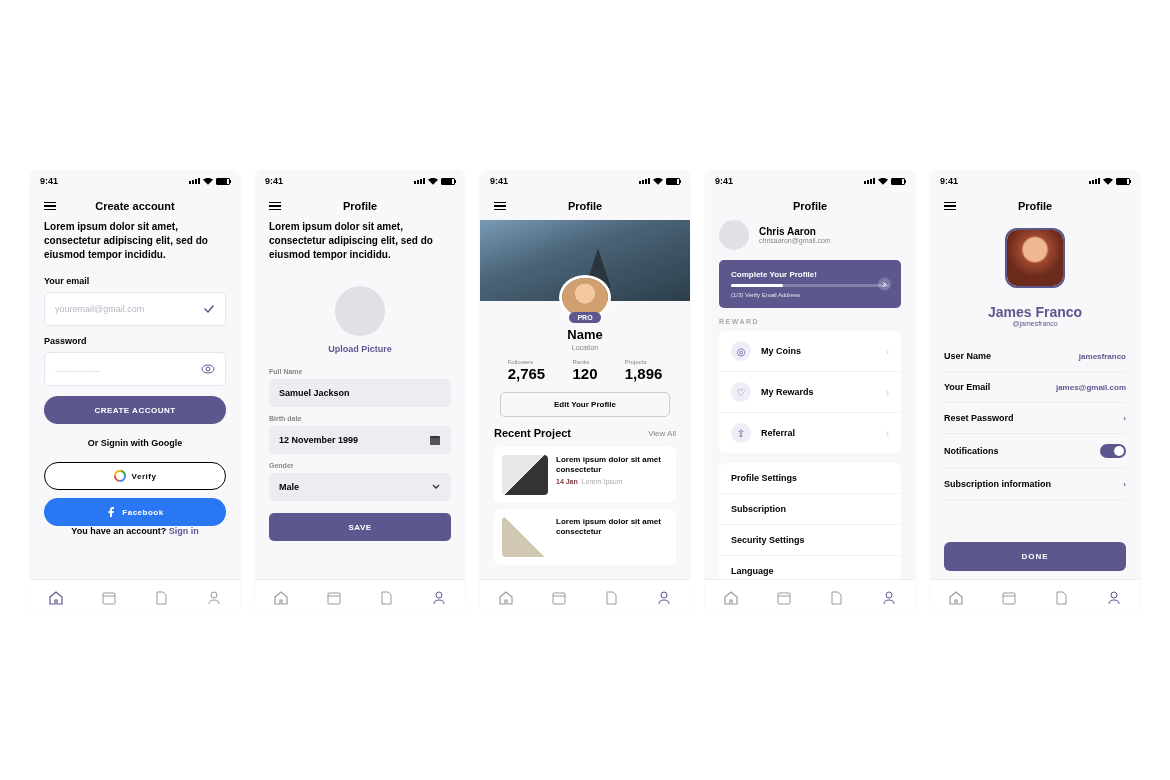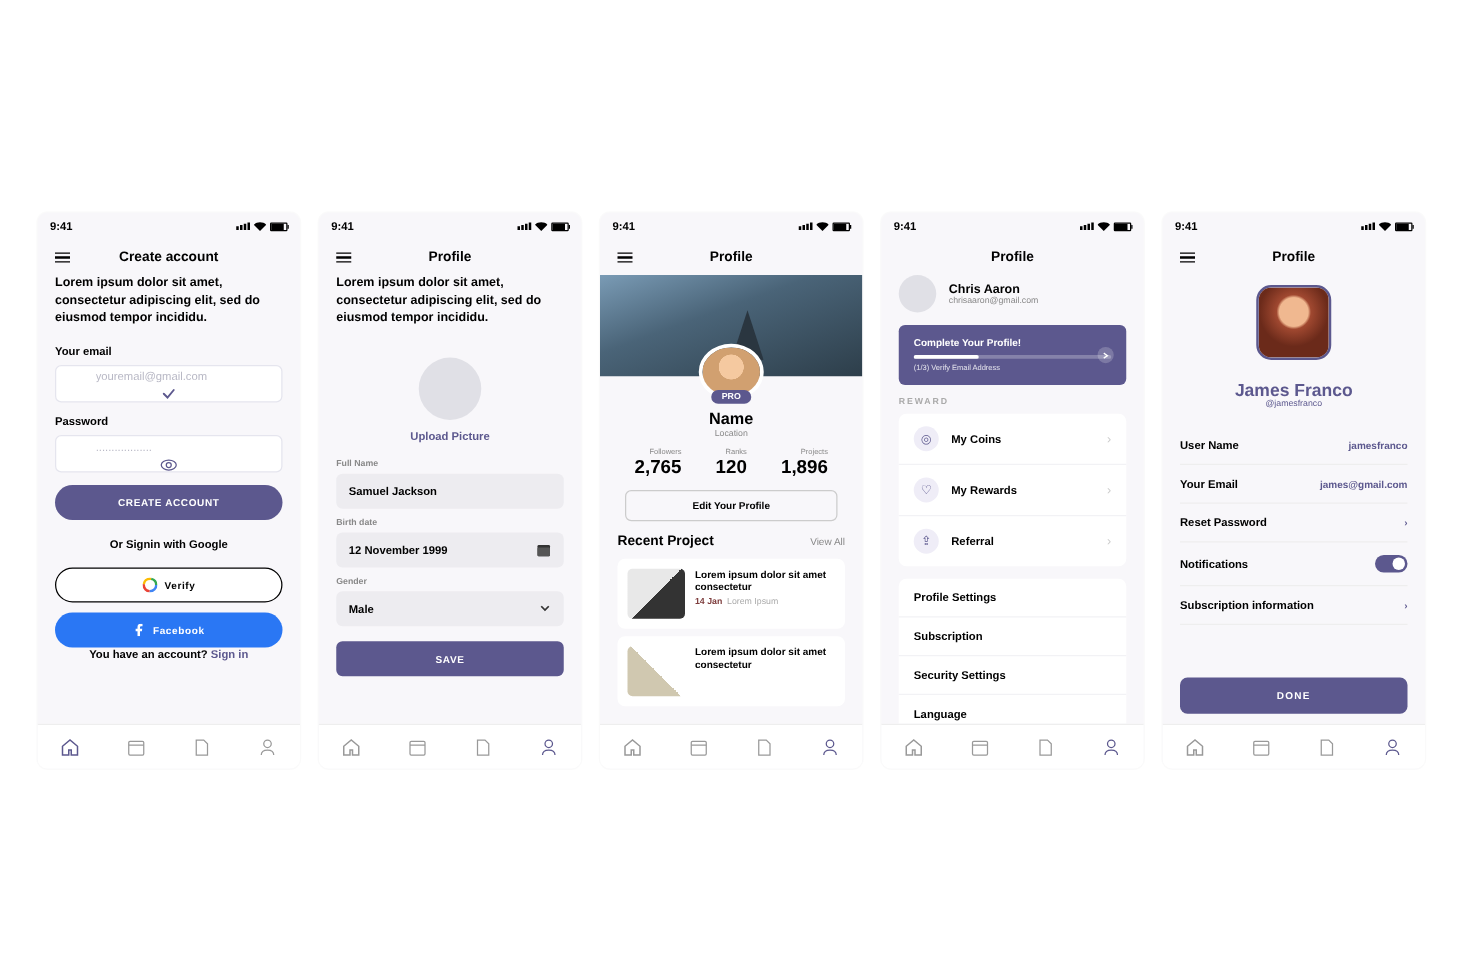--- a/index.html
+++ b/index.html
@@ -15,21 +15,21 @@
 .batt { width: 14px; height: 7px; border: 1px solid #000; border-radius: 1px; position: relative; }
 .batt::after { content:''; position:absolute; right:-2px; top:1px; width:1px; height:3px; background:#000; }
 .batt i { display:block; width:10px; height:5px; background:#000; }
 .header { display: flex; align-items: center; justify-content: center; position: relative; padding: 8px 14px; }
 .menu-ico { position: absolute; left: 14px; display: flex; flex-direction: column; gap: 2px; cursor: pointer; }
 .menu-ico span { width: 12px; height: 1.5px; background: #000; }
 .header-title { font-size: 11px; font-weight: 700; }
 .body { flex: 1; padding: 0 14px 8px; overflow: hidden; display: flex; flex-direction: column; }
 .desc { font-size: 10px; line-height: 1.4; font-weight: 600; margin-bottom: 14px; }
 .field-label { font-size: 9px; font-weight: 600; margin-bottom: 6px; }
-.input { height: 30px; background: #fff; border: 1px solid #e5e5ee; border-radius: 5px; display: flex; align-items: center; padding: 0 10px; margin-bottom: 10px; font-size: 9px; flex-direction: column; }
+.input { height: 30px; background: #fff; border: 1px solid #e5e5ee; border-radius: 5px; display: flex; align-items: center; padding: 16px 10px; margin-bottom: 10px; font-size: 9px; }
 .input input { border: none; outline: none; flex: 1; font-size: 9px; background: transparent; }
 .input input::placeholder { color: #b8b8c5; }
 .check { width: 12px; height: 12px; }
 .eye-ico { width: 14px; height: 10px; }
 .btn { height: 28px; border-radius: 14px; display: flex; align-items: center; justify-content: center; font-size: 8px; font-weight: 700; letter-spacing: 0.5px; cursor: pointer; gap: 6px; }
 .btn-primary { background: #5c588e; color: #fff; }
 .btn-outline { background: #fff; border: 1.5px solid #000; color: #000; }
 .btn-blue { background: #2a77f4; color: #fff; }
 .sub-txt { text-align: center; font-size: 9px; font-weight: 600; margin: 14px 0; }
 .link { color: #5c588e; font-weight: 700; }
@@ -42,21 +42,21 @@
 .form-input { background: #edecf0; border-radius: 5px; height: 28px; display: flex; align-items: center; padding: 0 10px; font-size: 9px; font-weight: 600; margin-bottom: 8px; justify-content: space-between; }
 
 .cover { height: 95px; background: linear-gradient(160deg, #7a9bb5 0%, #4a6478 40%, #2d3e4a 100%); position: relative; }
 .cover::after { content:''; position:absolute; left:50%; top:35%; width:26px; height:40px; background:#2a3640; clip-path: polygon(50% 0, 100% 100%, 0 100%); }
 .avatar-lg { width: 52px; height: 52px; border-radius: 50%; background: #f0d050; border: 3px solid #fff; margin: -26px auto 0; position: relative; overflow: hidden; }
 .avatar-lg i { display:block; width:100%; height:100%; background: radial-gradient(circle at 50% 40%, #f5c9a0 30%, #d1a070 31%); }
 .pill { background: #5c588e; color: #fff; font-size: 7px; font-weight: 700; padding: 2px 8px; border-radius: 8px; width: fit-content; margin: -8px auto 4px; position: relative; }
 .pname { text-align: center; font-weight: 700; font-size: 13px; }
 .ploc { text-align: center; font-size: 7px; color: #888; margin: 2px 0 8px; }
 .stats { display: flex; justify-content: space-around; margin-bottom: 10px; }
-.stat { text-align: right; }
+.stat { text-align: left; }
 .stat-lbl { font-size: 6px; color: #888; }
 .stat-val { font-size: 15px; font-weight: 800; }
 .edit-btn { border: 1px solid #ccc; border-radius: 5px; text-align: center; padding: 7px; font-size: 8px; font-weight: 600; margin: 0 6px 10px; cursor: pointer; }
 .sect-row { display: flex; justify-content: space-between; align-items: center; margin-bottom: 8px; }
 .sect-title { font-size: 11px; font-weight: 700; }
 .view-all { font-size: 8px; color: #888; }
 .proj-card { background: #fff; border-radius: 6px; display: flex; gap: 8px; padding: 8px; margin-bottom: 6px; }
 .proj-img { width: 46px; height: 40px; background: #ddd; border-radius: 4px; flex-shrink: 0; }
 .proj-img.a { background: linear-gradient(135deg, #e8e8e8 50%, #333 50%); }
 .proj-img.b { background: linear-gradient(45deg, #d0c8b0 50%, #fff 50%); }

